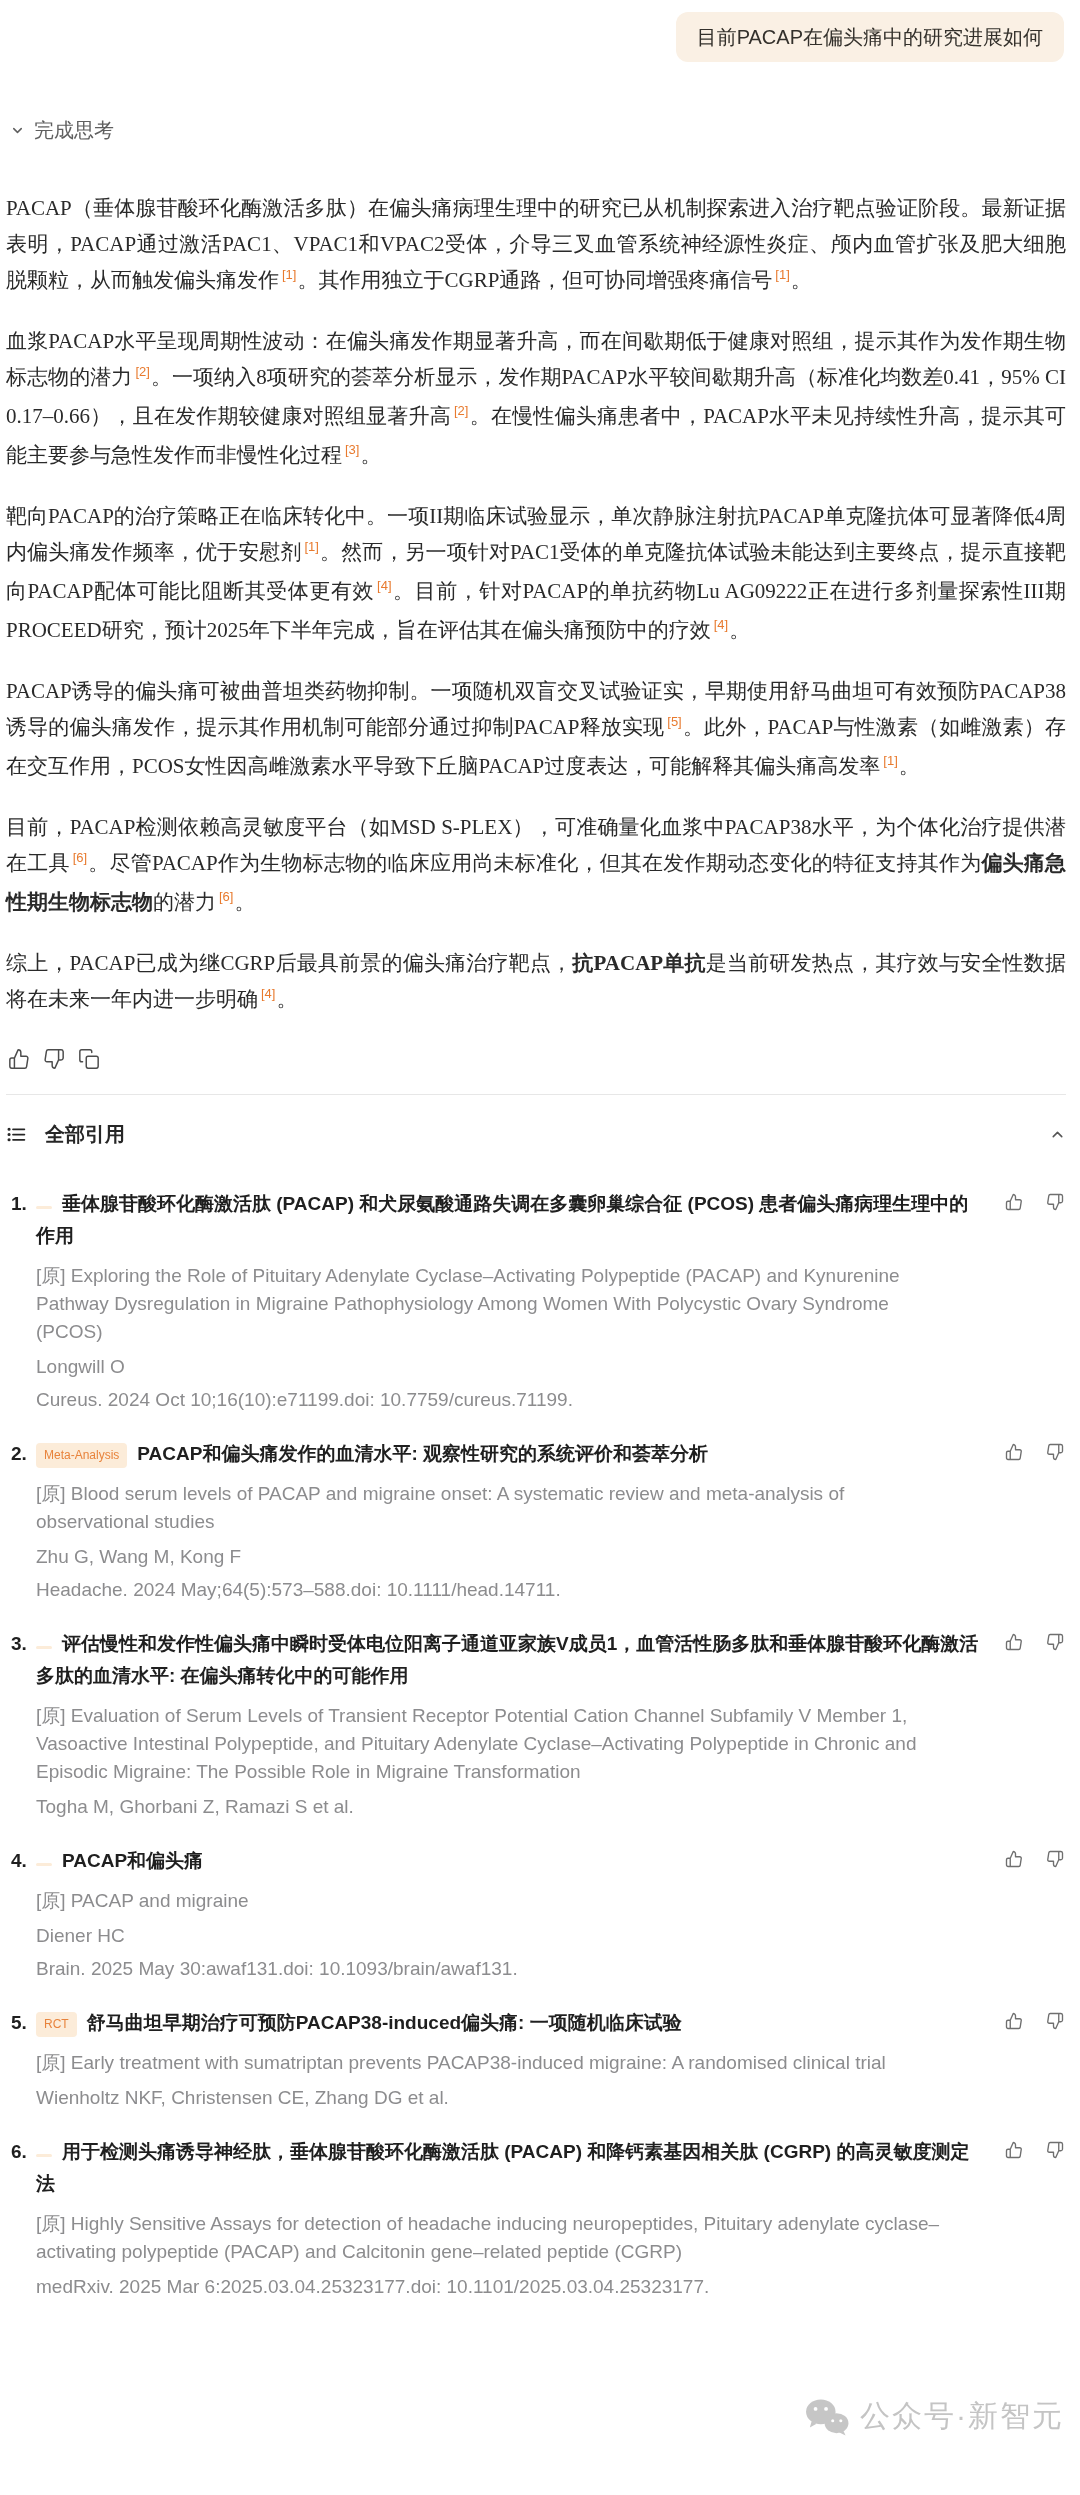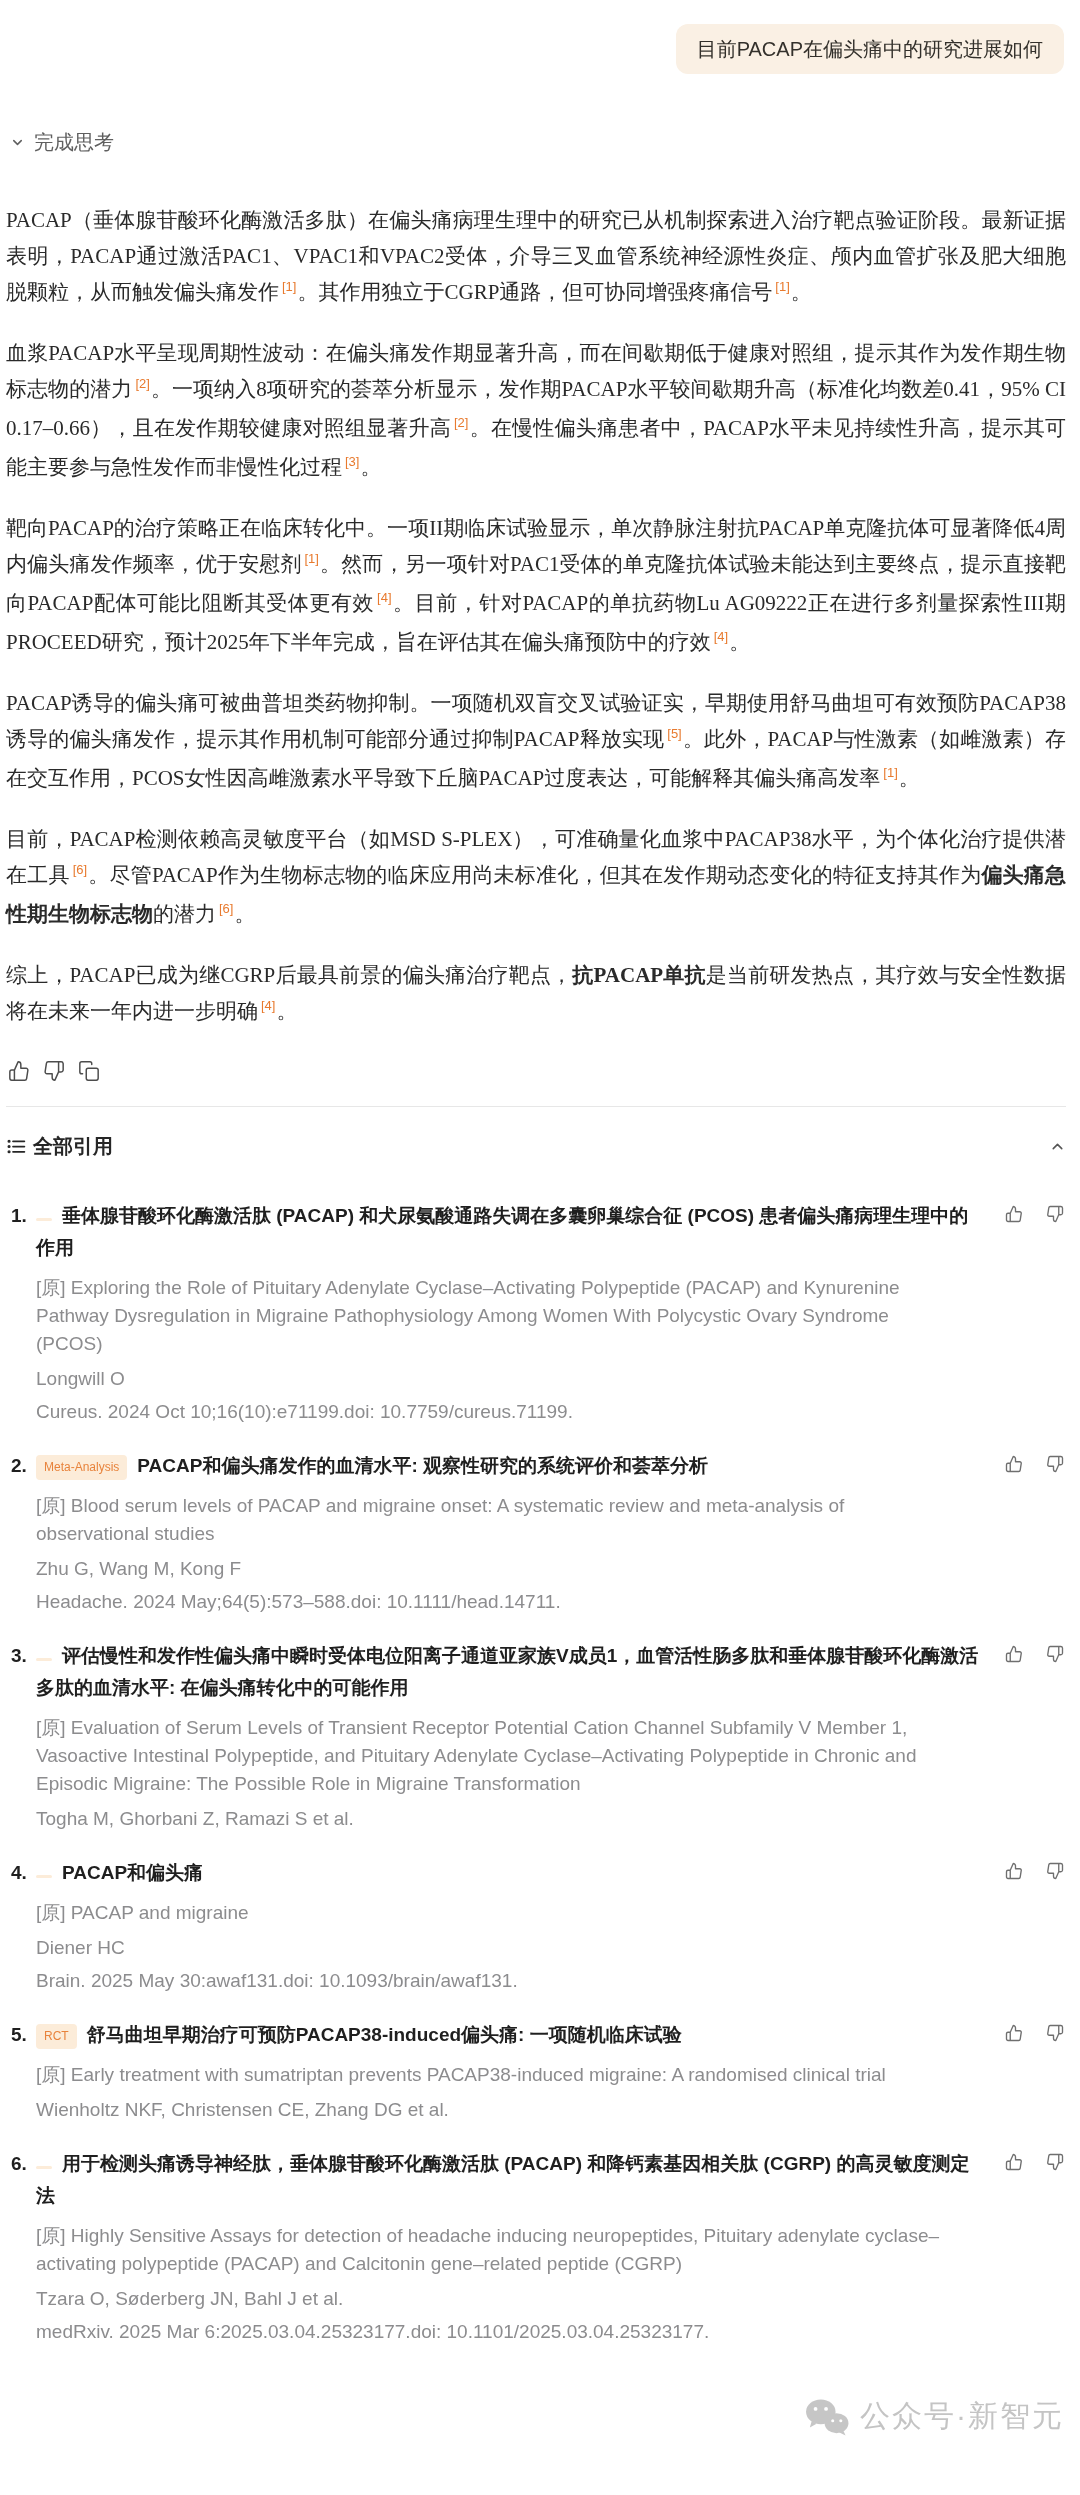--- a/index.html
+++ b/index.html
@@ -1,17 +1,17 @@
 <!DOCTYPE html>
 <html><head>
 <meta charset="utf-8">
 <style>
   html,body{margin:0;padding:0;background:#ffffff;}
   body{font-family:"Liberation Sans","DejaVu Sans",sans-serif;color:#2a2a2a;}
-  .page{position:relative;width:1080px;height:2495px;overflow:hidden;background:#fff;box-sizing:border-box;padding:24px 14px 0 6px;}
+  .page{position:relative;width:1080px;height:2495px;overflow:hidden;background:#fff;box-sizing:border-box;padding:12px 14px 0 6px;}
 
   
   .user-row{display:flex;justify-content:flex-end;margin:0 2px 54px 0;}
   .user-bubble{background:#faf0e4;border-radius:12px;padding:13px 21px;font-size:20px;line-height:24px;color:#33302b;max-width:720px;}
 
   
   .thinking-row{display:flex;align-items:center;gap:9px;color:#5f5f5f;font-size:20px;margin-left:4px;height:28px;cursor:pointer;}
   .thinking-row svg{display:block;}
 
   
@@ -22,21 +22,21 @@
   sup.cite{color:#e87a2e;font-size:13px;font-family:"Liberation Sans","DejaVu Sans",sans-serif;margin-left:3px;margin-right:1px;vertical-align:baseline;position:relative;top:-8px;cursor:pointer;}
 
   
   .answer-actions{display:flex;gap:13px;margin-top:28px;margin-left:2px;}
   .answer-actions .act{width:22px;height:22px;color:#4c4c4c;cursor:pointer;}
   .answer-actions svg{width:22px;height:22px;display:block;}
 
   .divider{border:none;border-top:1px solid #e7e7e7;margin:24px 0 0 0;}
 
   
-  .refs-header{display:flex;align-items:center;gap:6px;padding-top:26px;margin-bottom:40px;font-size:20px;font-weight:700;color:#262626;}
+  .refs-header{display:flex;align-items:center;gap:18px;padding-top:26px;margin-bottom:40px;font-size:20px;font-weight:700;color:#262626;}
   .refs-header .chev-up{margin-left:auto;color:#555;cursor:pointer;}
   .refs-header svg{display:block;}
 
   
   .cite-item{position:relative;padding:0 86px 0 30px;margin-bottom:24px;}
   .cite-num{position:absolute;left:5px;top:0;font-weight:700;font-size:19px;line-height:32px;color:#1f1f1f;}
   .cite-title{font-weight:700;font-size:19px;line-height:32px;color:#1f1f1f;margin-bottom:10px;cursor:pointer;}
   .badge{display:inline-block;font-weight:400;font-size:12px;line-height:22px;color:#e8833c;background:#fcecd9;border-radius:4px;padding:1px 8px 2px;margin-right:10px;position:relative;top:-1px;}
   .cite-votes{position:absolute;right:2px;top:5px;display:flex;gap:23px;color:#6f6f6f;}
   .cite-votes .vote{width:18px;height:18px;cursor:pointer;}
@@ -236,21 +236,20 @@
               <path d="M14 9V5a3 3 0 0 0-3-3l-4 9v11h11.28a2 2 0 0 0 2-1.7l1.38-9a2 2 0 0 0-2-2.3zM7 22H4a2 2 0 0 1-2-2v-7a2 2 0 0 1 2-2h3"></path>
             </svg>
       </span>
       <span class="vote">
         <svg viewBox="0 0 24 24" fill="none" stroke="currentColor" stroke-width="1.8" stroke-linecap="round" stroke-linejoin="round">
               <path d="M10 15v4a3 3 0 0 0 3 3l4-9V2H5.72a2 2 0 0 0-2 1.7l-1.38 9a2 2 0 0 0 2 2.3zm7-13h2.67A2.31 2.31 0 0 1 22 4v7a2.31 2.31 0 0 1-2.33 2H17"></path>
             </svg>
       </span>
     </div>
     <div class="cite-en">[原] Highly Sensitive Assays for detection of headache inducing neuropeptides, Pituitary adenylate cyclase–activating polypeptide (PACAP) and Calcitonin gene–related peptide (CGRP)</div>
-    <div class="cite-authors">Tzara O, Søderberg JN, Bahl J et al.</div>
     <div class="cite-source">medRxiv. 2025 Mar 6:2025.03.04.25323177.doi: 10.1101/2025.03.04.25323177.</div>
   </div>
 </div>
 
   <div class="watermark">
     <span>
       <svg width="46" height="40" viewBox="0 0 48 42" fill="#c6c6c6">
           <ellipse cx="17.5" cy="15.5" rx="15.5" ry="13"></ellipse>
           <path d="M8 25 L6 32 L13 28 Z"></path>
           <ellipse cx="34" cy="27.5" rx="12.5" ry="10.5"></ellipse>

